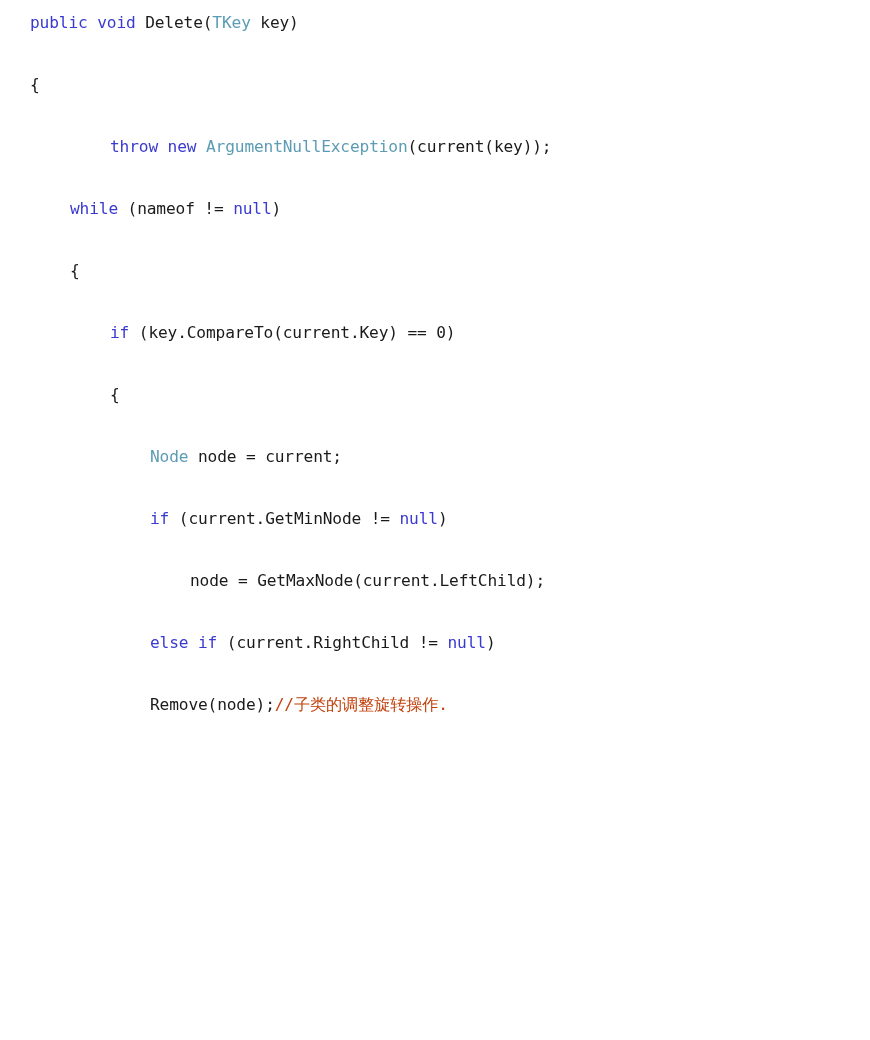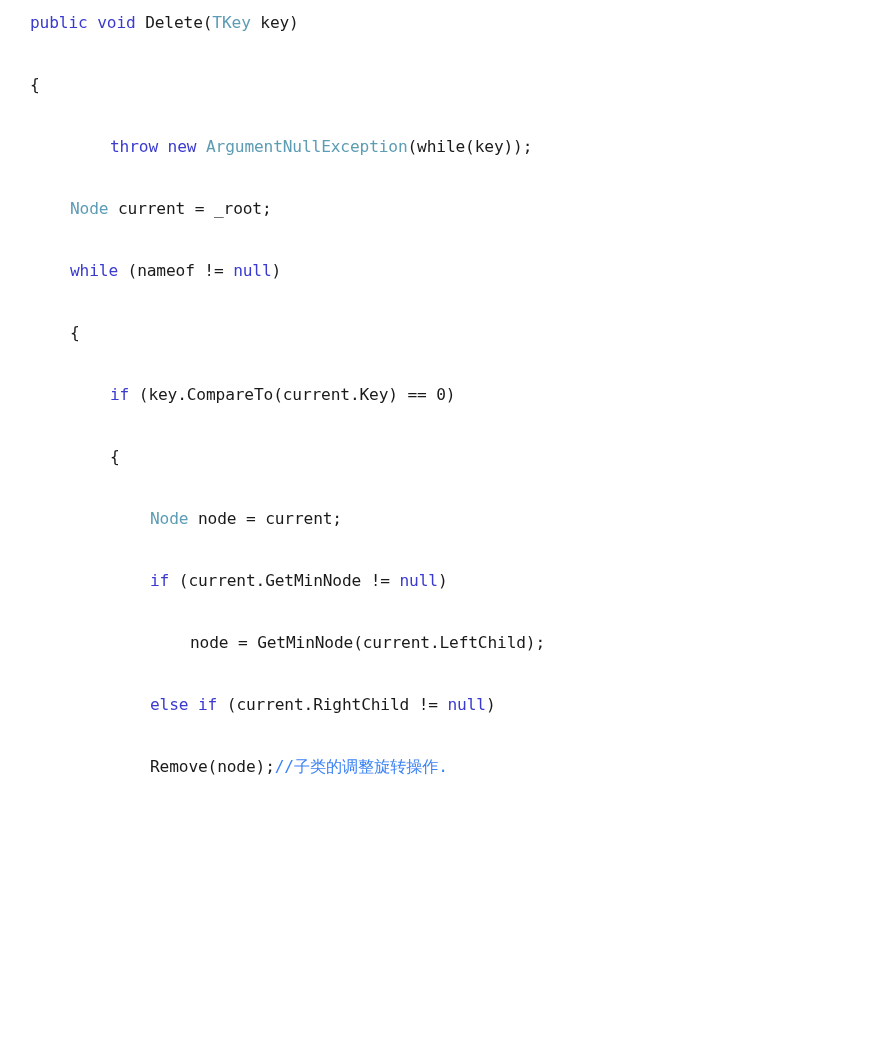--- a/index.html
+++ b/index.html
@@ -36,38 +36,37 @@
     color: #1a1a1a;
     -webkit-font-smoothing: antialiased;
   }
   .code-line {
     display: block;
     height: 31px;
     white-space: pre;
   }
   .tok-kw   { color: #3a3ad0; }
   .tok-type { color: #5d9cb5; }
-  .tok-cmt  { color: #3b82f6; }
+  .tok-cmt  { color: #c2410c; }
   .tok-plain{ color: #1a1a1a; }
 </style>
 </head>
 <body>
 
 <div id="code-viewer">
   <pre id="code-block"><span class="code-line"><span class="tok-kw">public</span><span class="tok-plain"> </span><span class="tok-kw">void</span><span class="tok-plain"> Delete(</span><span class="tok-type">TKey</span><span class="tok-plain"> key)</span></span>
 <span class="code-line"><span class="tok-plain">{</span></span>
-<span class="code-line"><span style="display: inline-block; width: 80px;"></span><span class="tok-kw">throw</span><span class="tok-plain"> </span><span class="tok-kw">new</span><span class="tok-plain"> </span><span class="tok-type">ArgumentNullException</span><span class="tok-plain">(while(key));</span></span>
-<span class="code-line"><span style="display: inline-block; width: 40px;"></span><span class="tok-type">Node</span><span class="tok-plain"> current = _root;</span></span>
+<span class="code-line"><span style="display: inline-block; width: 80px;"></span><span class="tok-kw">throw</span><span class="tok-plain"> </span><span class="tok-kw">new</span><span class="tok-plain"> </span><span class="tok-type">ArgumentNullException</span><span class="tok-plain">(current(key));</span></span>
 <span class="code-line"><span style="display: inline-block; width: 40px;"></span><span class="tok-kw">while</span><span class="tok-plain"> (nameof != </span><span class="tok-kw">null</span><span class="tok-plain">)</span></span>
 <span class="code-line"><span style="display: inline-block; width: 40px;"></span><span class="tok-plain">{</span></span>
 <span class="code-line"><span style="display: inline-block; width: 80px;"></span><span class="tok-kw">if</span><span class="tok-plain"> (key.CompareTo(current.Key) == 0)</span></span>
 <span class="code-line"><span style="display: inline-block; width: 80px;"></span><span class="tok-plain">{</span></span>
 <span class="code-line"><span style="display: inline-block; width: 120px;"></span><span class="tok-type">Node</span><span class="tok-plain"> node = current;</span></span>
 <span class="code-line"><span style="display: inline-block; width: 120px;"></span><span class="tok-kw">if</span><span class="tok-plain"> (current.GetMinNode != </span><span class="tok-kw">null</span><span class="tok-plain">)</span></span>
-<span class="code-line"><span style="display: inline-block; width: 160px;"></span><span class="tok-plain">node = GetMinNode(current.LeftChild);</span></span>
+<span class="code-line"><span style="display: inline-block; width: 160px;"></span><span class="tok-plain">node = GetMaxNode(current.LeftChild);</span></span>
 <span class="code-line"><span style="display: inline-block; width: 120px;"></span><span class="tok-kw">else</span><span class="tok-plain"> </span><span class="tok-kw">if</span><span class="tok-plain"> (current.RightChild != </span><span class="tok-kw">null</span><span class="tok-plain">)</span></span>
 <span class="code-line"><span style="display: inline-block; width: 120px;"></span><span class="tok-plain">Remove(node);</span><span class="tok-cmt">//子类的调整旋转操作.</span></span>
 
 
 
 
 
 
 
 

